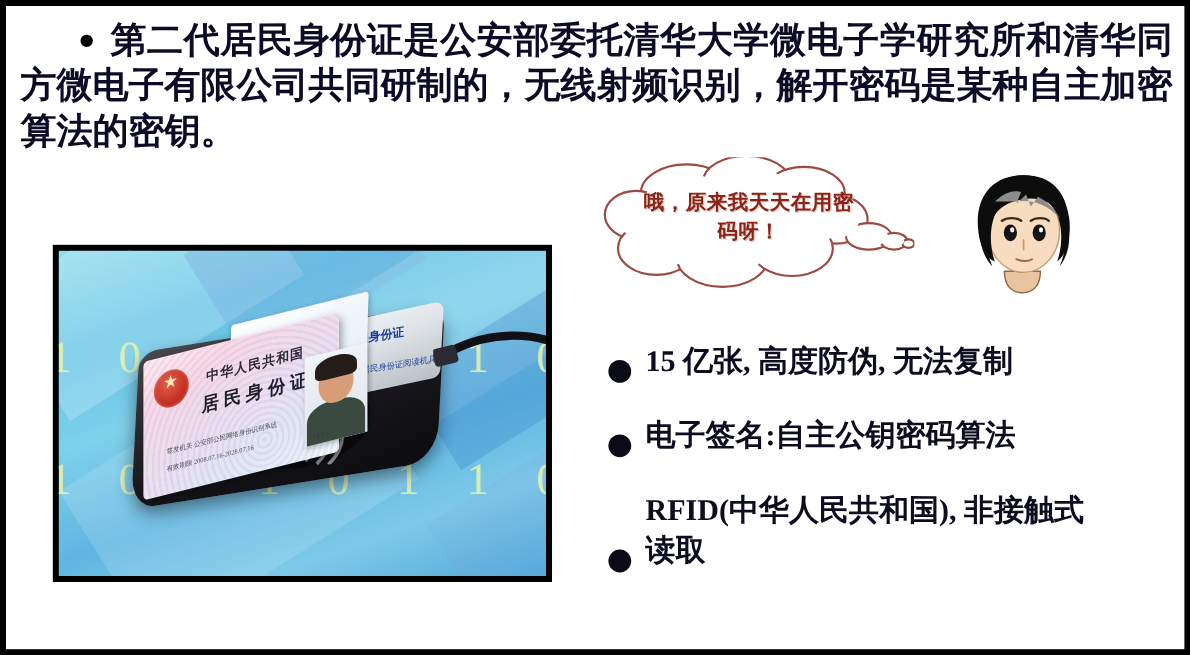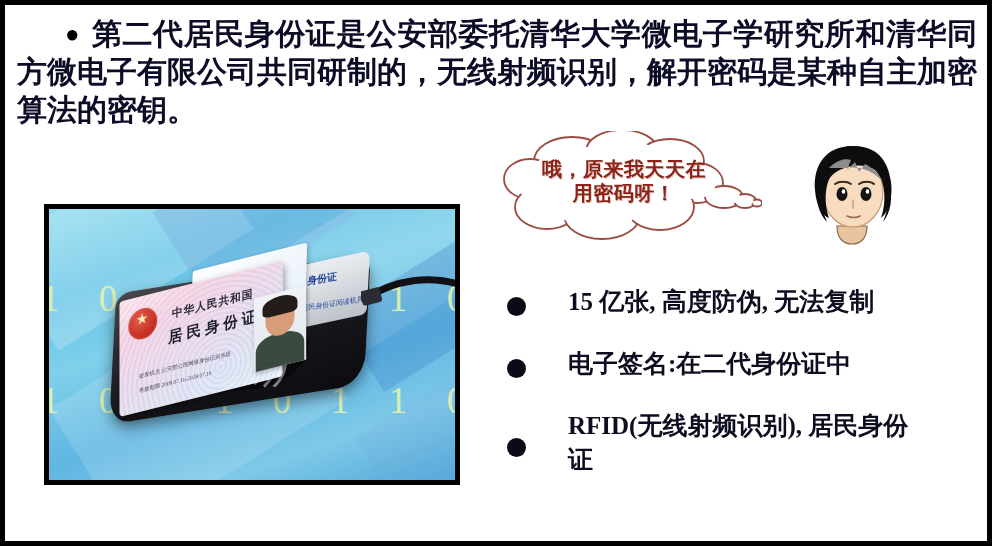--- a/index.html
+++ b/index.html
@@ -270,21 +270,21 @@
     top: 126px;
     width: 270px;
     height: 112px;
   }
   #bubble-text {
     position: absolute;
     left: 42px;
     top: 26px;
     width: 180px;
     text-align: center;
-    font-size: 20px;
+    font-size: 17px;
     line-height: 24px;
     color: #8a2418;
     font-weight: bold;
     font-family: "Liberation Sans", "DejaVu Sans", sans-serif;
     letter-spacing: 0.5px;
     text-shadow: 1px 1px 0 rgba(220,180,170,0.7);
   }
 
   
   #avatar {
@@ -298,23 +298,22 @@
   
   #bullets {
     position: absolute;
     left: 502px;
     top: 280px;
     width: 470px;
   }
   .bullet-row {
     position: relative;
     display: flex;
-    align-items: center;
+    align-items: flex-end;
     margin-bottom: 28px;
-    gap: 30px;
   }
   .bullet-dot {
     flex: 0 0 auto;
     width: 19px;
     height: 19px;
     border-radius: 50%;
     background: #0b0b18;
     margin-top: 8px;
     margin-right: 12px;
   }
@@ -475,21 +474,21 @@
     <path d="M44 78 C48 80 54 80 57 78" stroke="#9a6a50" stroke-width="1.6" fill="none" stroke-linecap="round"></path>
   </svg>
 
   <div id="bullets">
     <div class="bullet-row">
       <div class="bullet-dot"></div>
       <div class="bullet-text">15 亿张, 高度防伪, 无法复制</div>
     </div>
     <div class="bullet-row">
       <div class="bullet-dot"></div>
-      <div class="bullet-text">电子签名:在二代身份证中</div>
+      <div class="bullet-text">电子签名:自主公钥密码算法</div>
     </div>
     <div class="bullet-row" style="width:420px;">
       <div class="bullet-dot"></div>
-      <div class="bullet-text">RFID(无线射频识别), 居民身份证</div>
+      <div class="bullet-text">RFID(中华人民共和国), 非接触式读取</div>
     </div>
   </div>
 
 </div>
 
 </body></html>

